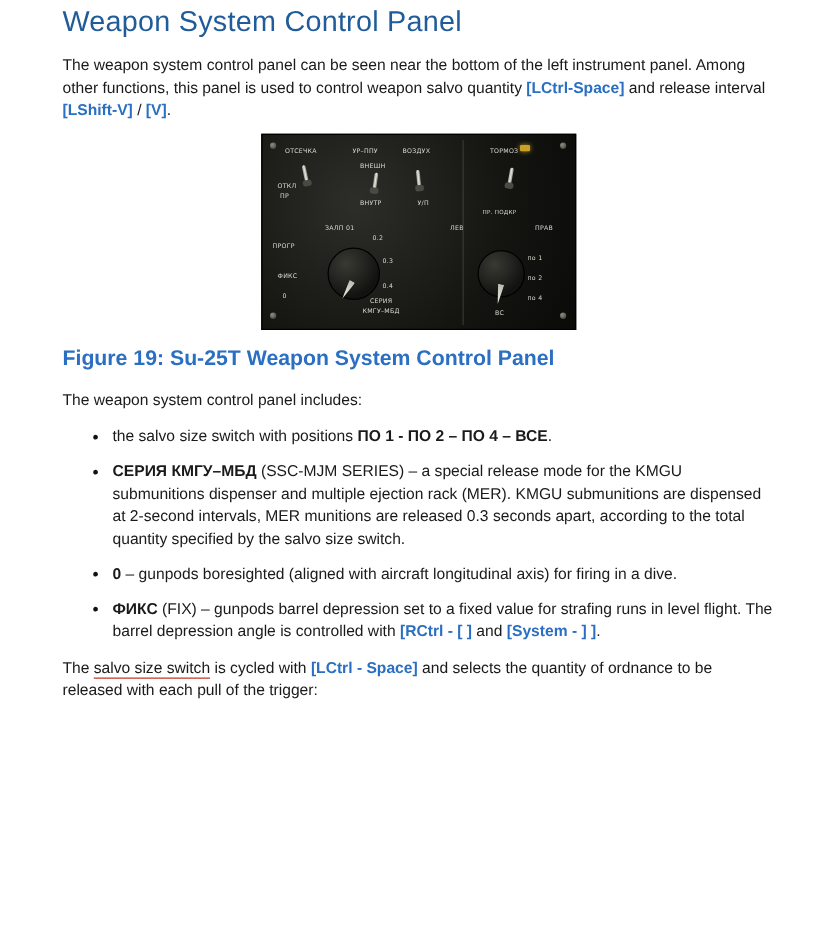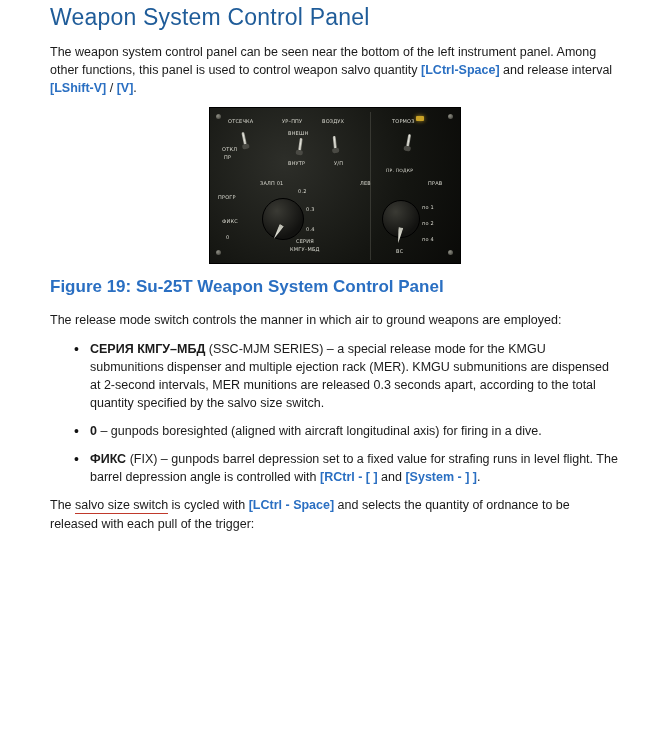--- a/index.html
+++ b/index.html
@@ -216,25 +216,28 @@
       <div class="knob" style="left:172px;top:92px; width:36px; height:36px;">
         <div class="pointer" style="transform: rotate(190deg); transform-origin: 50% 120%;"></div>
       </div>
 
       <div class="divider-line" style="left:160px; top:4px; width:1px; height:148px; opacity:.5;"></div>
     </div>
   </div>
 
   <div class="figcaption">Figure 19: Su-25T Weapon System Control Panel</div>
 
+  <p class="body-text">The weapon system control panel includes:</p>
 
   <ul class="bullets">
+    <li>
+      <span>the salvo size switch with positions </span><span class="b">ПО 1 - ПО 2 – ПО 4 – ВСЕ</span><span>.</span>
+    </li>
   </ul>
 
-  <p class="body-text">The release mode switch controls the manner in which air to ground weapons are employed:</p>
 
   <ul class="bullets">
     <li>
       <span class="b">СЕРИЯ КМГУ–МБД</span><span> (SSC-MJM SERIES) – a special release mode for the KMGU submunitions dispenser and multiple ejection rack (MER). KMGU submunitions are dispensed at 2-second intervals, MER munitions are released 0.3 seconds apart, according to the total quantity specified by the salvo size switch.</span>
     </li>
     <li>
       <span class="b">0</span><span> – gunpods boresighted (aligned with aircraft longitudinal axis) for firing in a dive.</span>
     </li>
     <li>
       <span class="b">ФИКС</span><span> (FIX) – gunpods barrel depression set to a fixed value for strafing runs in level flight. The barrel depression angle is controlled with </span><span class="kbd">[RCtrl - [ ]</span><span> and </span><span class="kbd">[System - ] ]</span><span>.</span>

